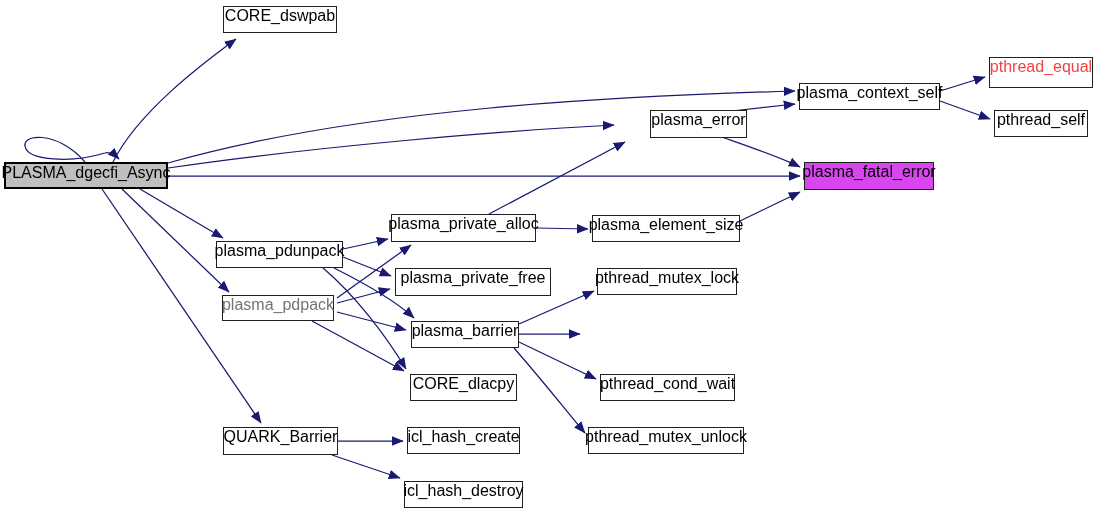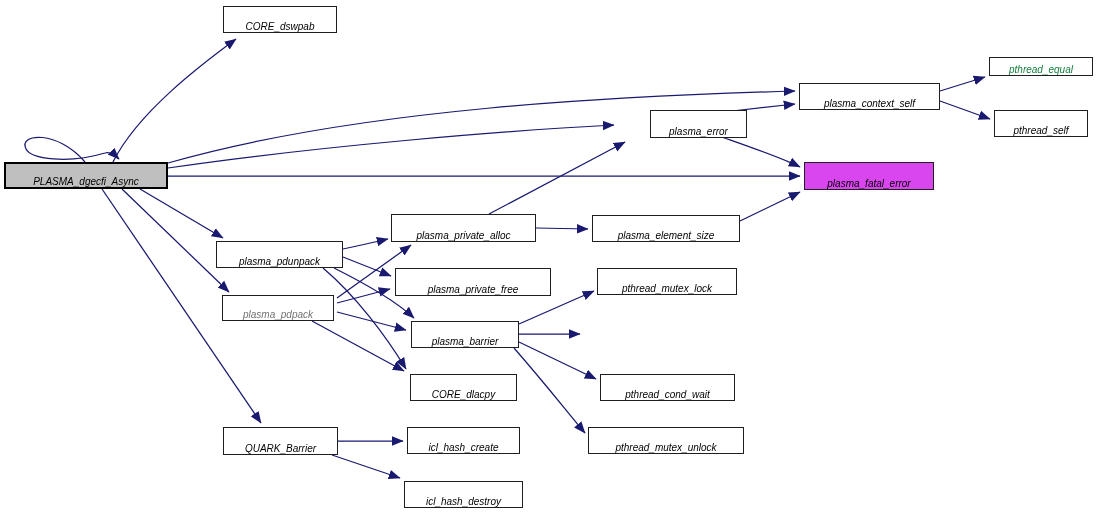--- a/index.html
+++ b/index.html
@@ -9,25 +9,24 @@
     background:#ffffff;
     font-family:"Liberation Sans", sans-serif;
     overflow:hidden;
   }
   #edge-layer{position:absolute;left:0;top:0;width:1099px;height:515px;}
   .node{
     position:absolute;
     box-sizing:border-box;
     background:#ffffff;
     border:1.5px solid #1f1f1f;
-    display:flex;align-items:flex-end;justify-content:center;
-    font-size:10px;color:#000000;
+    display:flex;align-items:flex-start;justify-content:center;
+    font-size:16px;color:#000000;
     white-space:nowrap;
     cursor:pointer;
-    font-style:italic;
   }
   .node.root{
     background:#bfbfbf;
     border:2px solid #000000;
     cursor:default;
   }
   .edge{fill:none;stroke-width:1.25px;}
 </style>
 </head>
 <body>
@@ -71,21 +70,21 @@
     </svg>
 <div class="node root" style="left: 4px; top: 162px; width: 164px; height: 27px; background: rgb(191, 191, 191); border-color: rgb(0, 0, 0); color: rgb(0, 0, 0);">
       <span>PLASMA_dgecfi_Async</span>
     </div>
     <div class="node" style="left: 223px; top: 6px; width: 114px; height: 27px; background: rgb(255, 255, 255); border-color: rgb(31, 31, 31); color: rgb(0, 0, 0);">
       <span>CORE_dswpab</span>
     </div>
     <div class="node" style="left: 799px; top: 83px; width: 141px; height: 27px; background: rgb(255, 255, 255); border-color: rgb(31, 31, 31); color: rgb(0, 0, 0);">
       <span>plasma_context_self</span>
     </div>
-    <div class="node" style="left: 989px; top: 57px; width: 104px; height: 19px; background: rgb(255, 255, 255); border-color: rgb(31, 31, 31); color: #15803d;">
+    <div class="node" style="left: 989px; top: 57px; width: 104px; height: 31px; background: rgb(255, 255, 255); border-color: rgb(31, 31, 31); color: #ef4444;">
       <span>pthread_equal</span>
     </div>
     <div class="node" style="left: 994px; top: 110px; width: 94px; height: 27px; background: rgb(255, 255, 255); border-color: rgb(31, 31, 31); color: rgb(0, 0, 0);">
       <span>pthread_self</span>
     </div>
     <div class="node" style="left: 618px; top: 110px; width: 97px; height: 28px; background: rgb(255, 255, 255); border-color: rgb(31, 31, 31); color: rgb(0, 0, 0); margin-left: 32px;">
       <span>plasma_error</span>
     </div>
     <div class="node" style="left: 804px; top: 162px; width: 130px; height: 28px; background: #d946ef; border-color: rgb(31, 31, 31); color: rgb(0, 0, 0);">
       <span>plasma_fatal_error</span>

